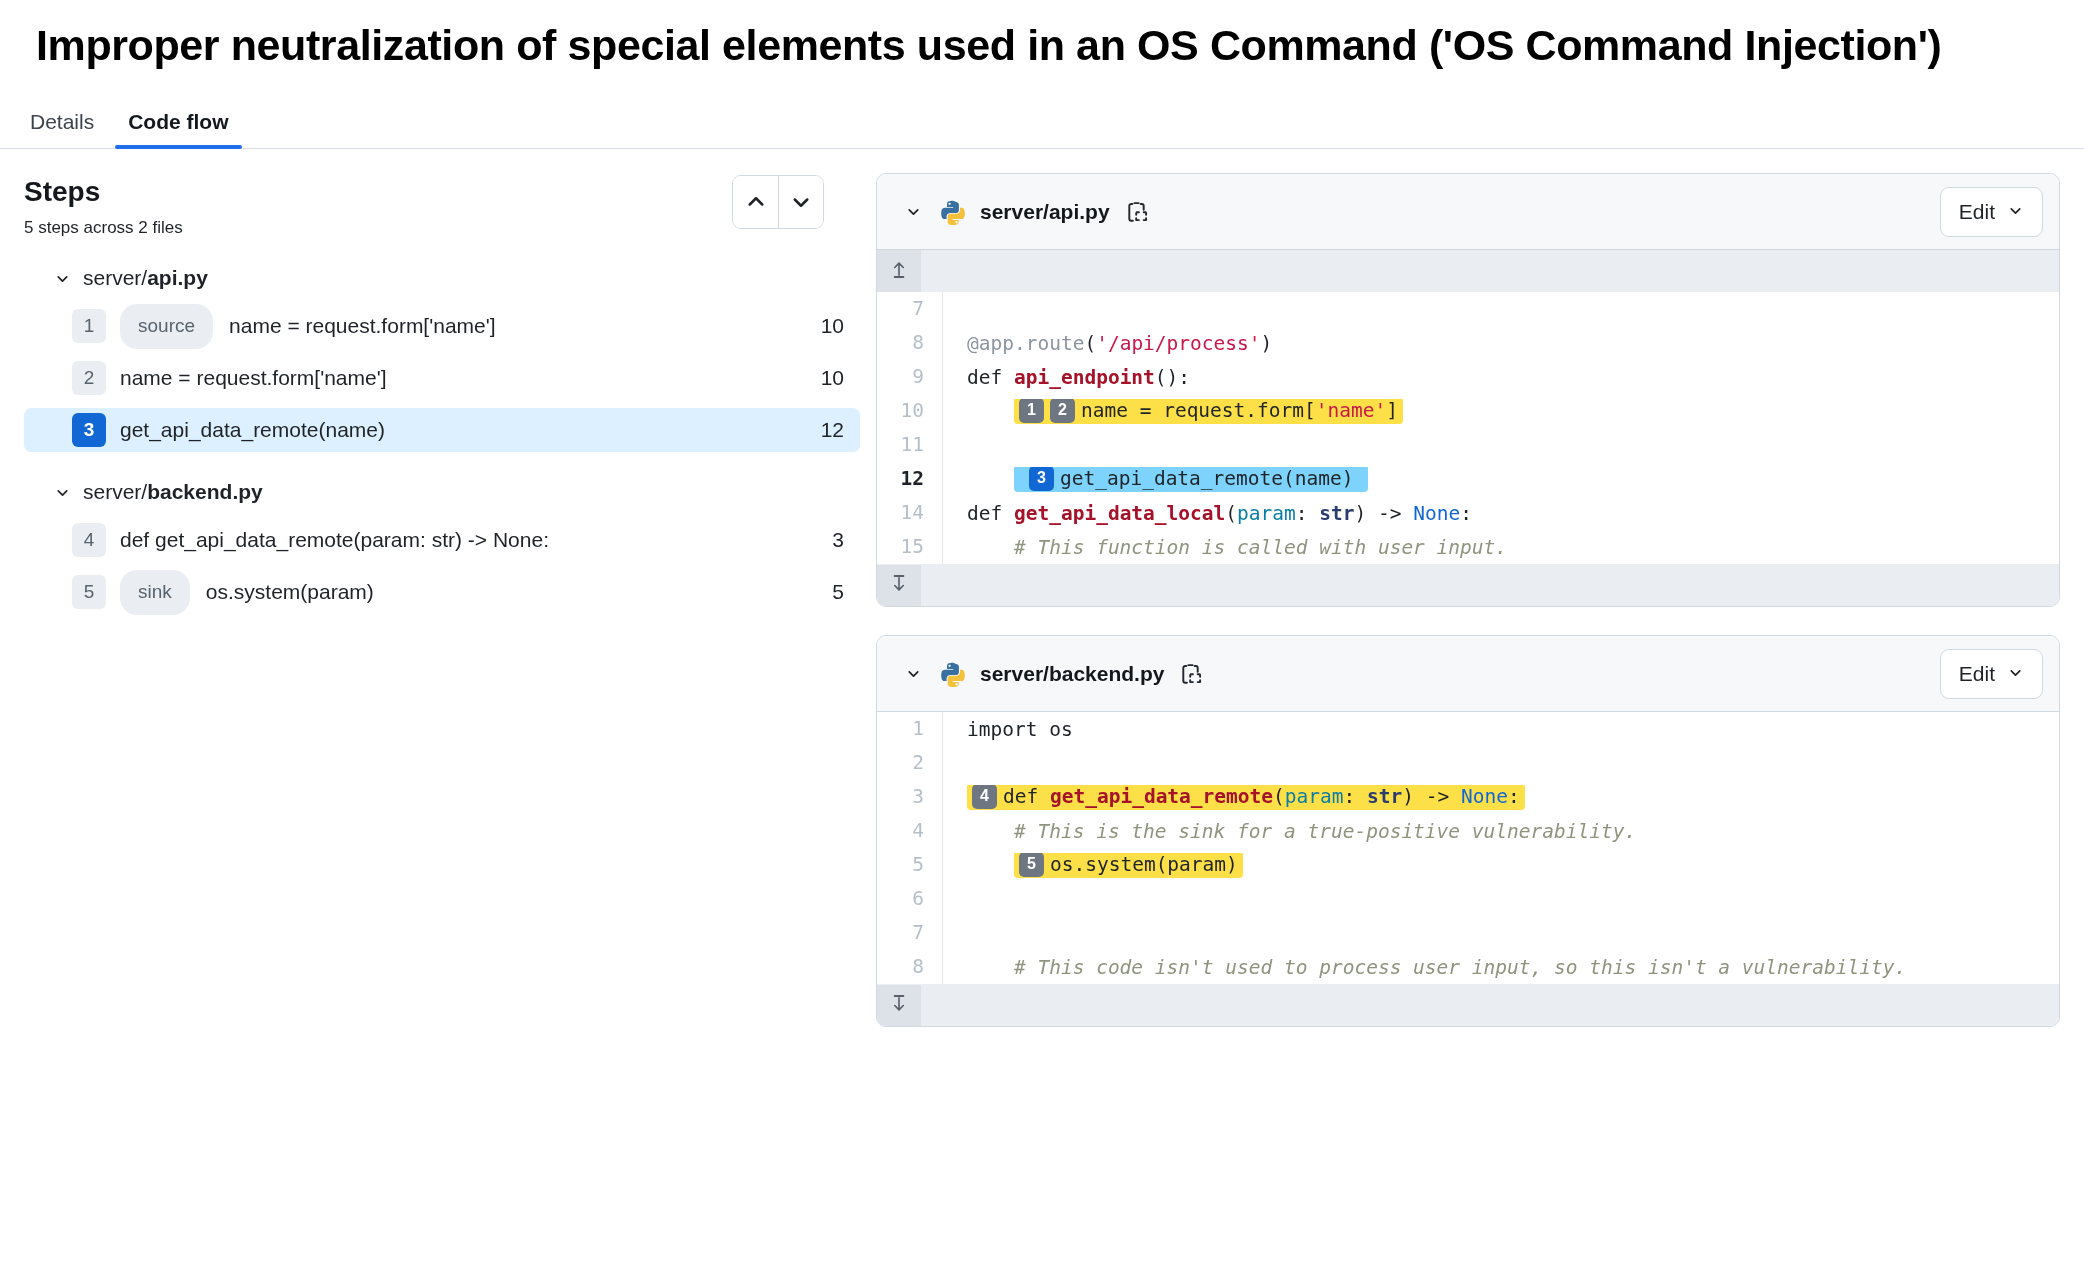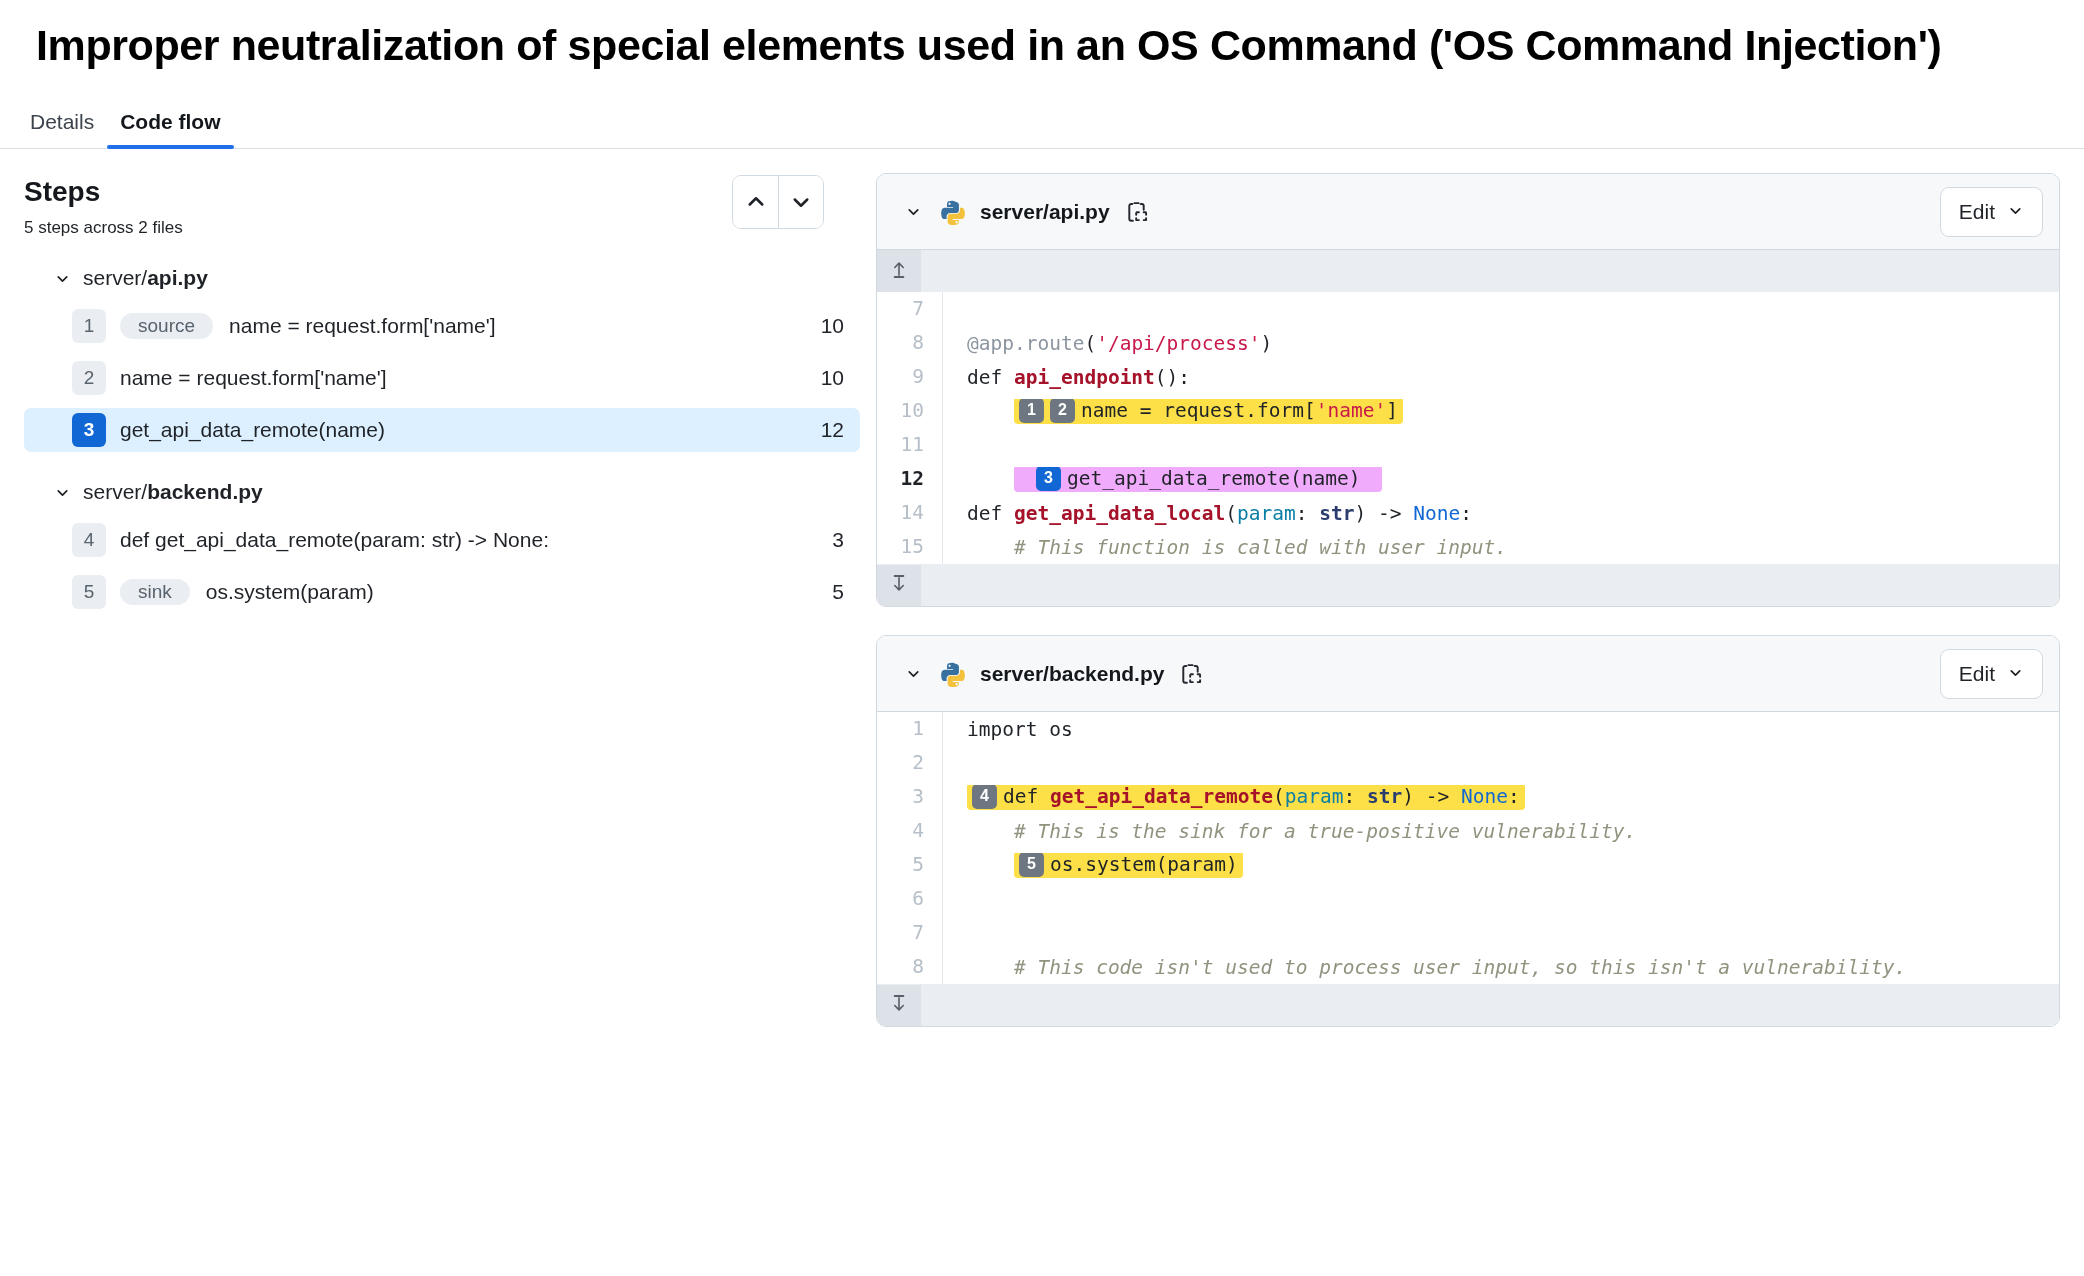--- a/index.html
+++ b/index.html
@@ -23,21 +23,21 @@
     font-weight: 700;
     letter-spacing: -0.4px;
     color: #000000;
     max-width: 2040px;
   }
 
   
   .tabs {
     display: flex;
     align-items: flex-end;
-    gap: 14px;
+    gap: 22px;
     padding: 0 24px;
     margin-top: 22px;
     height: 54px;
     border-bottom: 1px solid #d8dee4;
   }
   .tab {
     position: relative;
     font-size: 21px;
     line-height: 1;
     padding: 0 6px 16px 6px;
@@ -126,21 +126,21 @@
     margin-right: 14px;
   }
   .step-row.selected .step-num {
     background: #1168d4;
     color: #ffffff;
     font-weight: 700;
   }
   .kind-pill {
     flex: 0 0 auto;
     display: inline-flex; align-items: center; justify-content: center;
-    height: 26px; padding: 0 18px;
+    height: 45px; padding: 0 18px;
     border-radius: 17px;
     background: #eaeef2;
     color: #59636e;
     font-size: 19px;
     margin-right: 16px;
   }
   .step-text {
     flex: 1 1 auto;
     white-space: nowrap;
     overflow: hidden;
@@ -222,21 +222,21 @@
   .tok-plain { color: #1f2328; }
   .tok-kw2 { color: #1168d4; }
   .tok-fn { color: #a5122a; font-weight: 700; }
   .tok-str { color: #c9184a; }
   .tok-dec { color: #8c959f; }
   .tok-param { color: #0a7ea4; }
   .tok-type { color: #2a3d6e; font-weight: 700; }
   .tok-com { color: #8f947f; font-style: italic; }
 
   .hl { background: #fde047; border-radius: 4px; padding: 2px 5px; }
-  .hl-blue { background: #f0abfc; border-radius: 4px; padding: 2px 22px; }
+  .hl-blue { background: #7dd3fc; border-radius: 4px; padding: 2px 15px; }
 
   .cbadge {
     display: inline-flex; align-items: center; justify-content: center;
     min-width: 25px; height: 25px;
     border-radius: 5px;
     background: #6e7781;
     color: #ffffff;
     font-size: 16px;
     font-weight: 700;
     font-family: "Liberation Sans", sans-serif;

